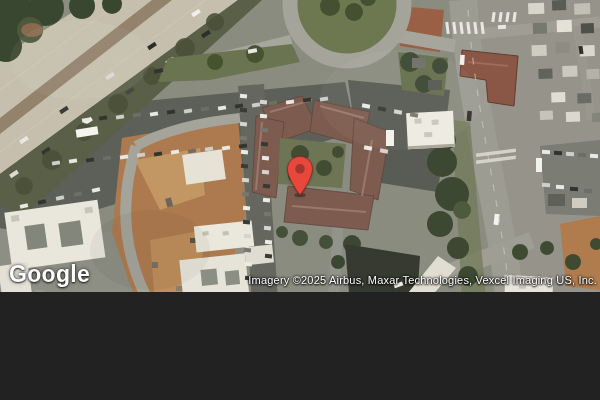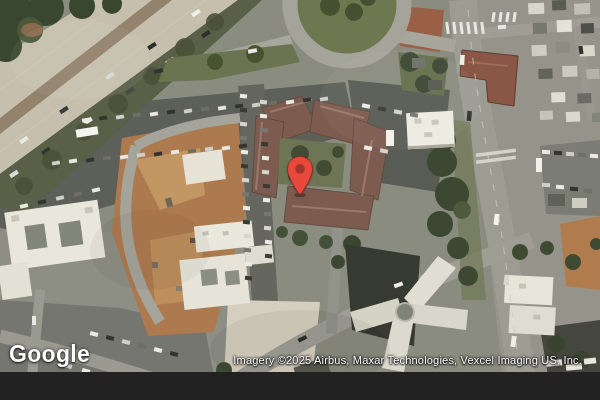--- a/index.html
+++ b/index.html
@@ -1,31 +1,31 @@
 <!DOCTYPE html>
 <html><head>
 <meta charset="utf-8">
 <style>
   html,body{margin:0;padding:0;background:#222;}
   .viewport{
-    position:relative;width:600px;height:372px;overflow:hidden;
+    position:relative;width:600px;height:292px;overflow:hidden;
     font-family:"Liberation Sans",sans-serif;
     background:#8a8c7f;
   }
   .viewport svg.scene{position:absolute;left:0;top:0;}
   .pin{position:absolute;left:286px;top:155px;width:28px;height:42px;filter:drop-shadow(0 1px 1px rgba(0,0,0,.35));}
   .google-logo{
     position:absolute;left:9px;bottom:4px;
     color:#fff;font-size:23px;font-weight:700;letter-spacing:.3px;
     font-family:"Liberation Sans",sans-serif;
     text-shadow:0 1px 2px rgba(0,0,0,.7),0 0 2px rgba(0,0,0,.55),0 0 4px rgba(0,0,0,.4);
     user-select:none;cursor:pointer;
   }
   .attribution{
-    position:absolute;right:18px;bottom:6px;
+    position:absolute;right:3px;bottom:6px;
     color:#fff;font-size:11px;letter-spacing:.2px;
     font-family:"Liberation Sans",sans-serif;
     text-shadow:0 0 2px #000,0 0 3px rgba(0,0,0,.95),0 1px 2px rgba(0,0,0,.85);
     white-space:nowrap;
   }
 </style>
 </head>
 <body>
 
 <div class="viewport">

